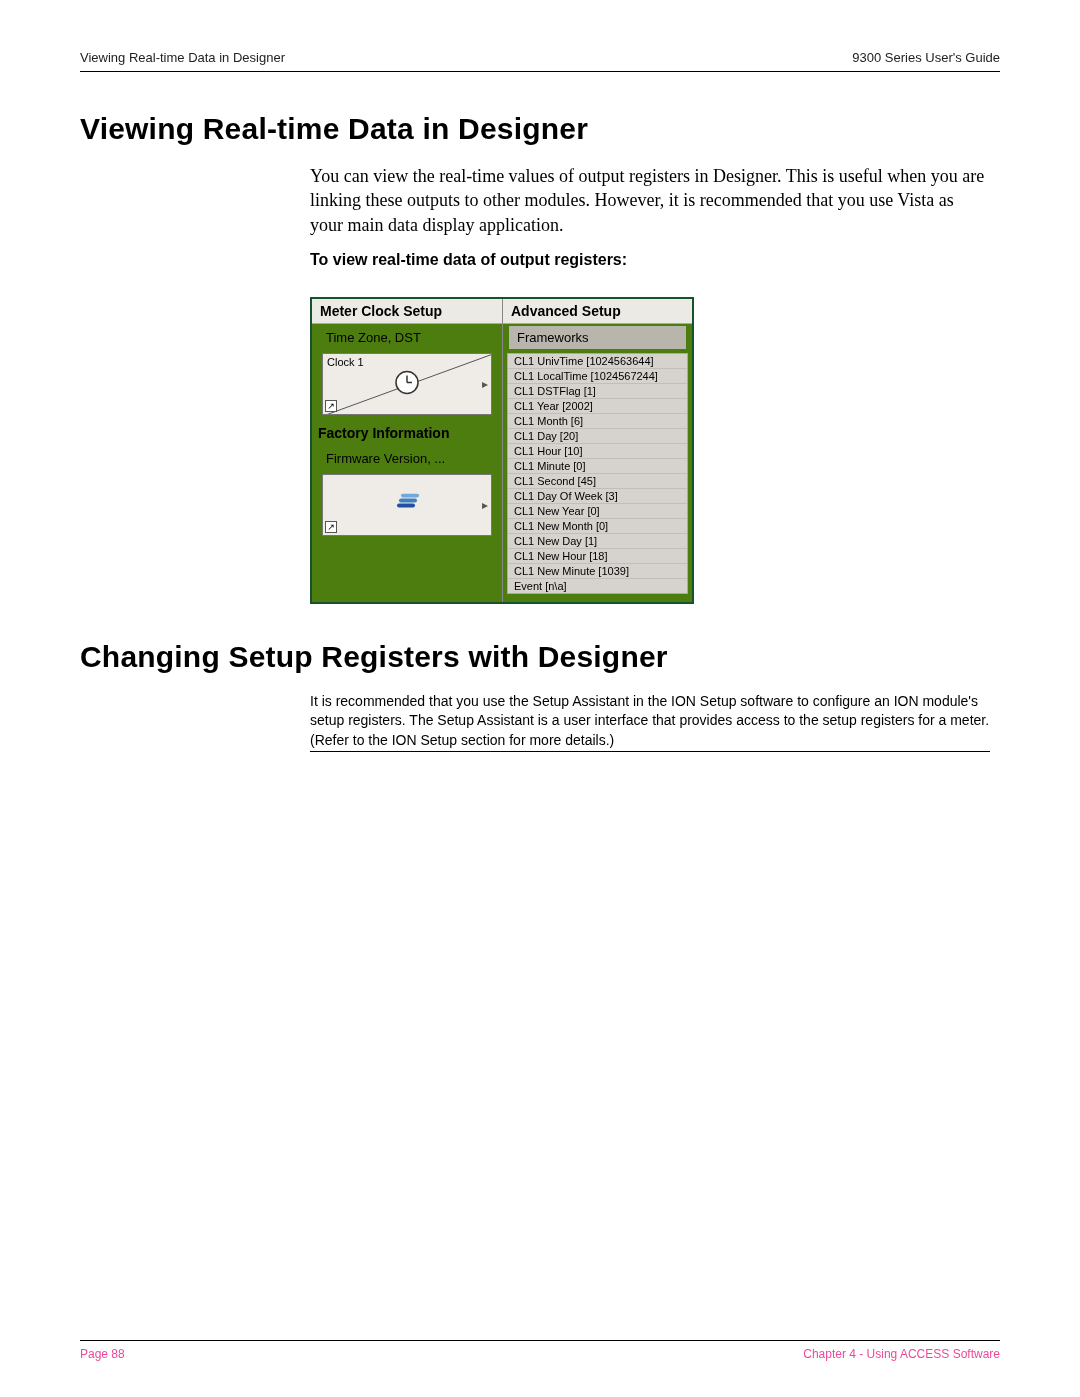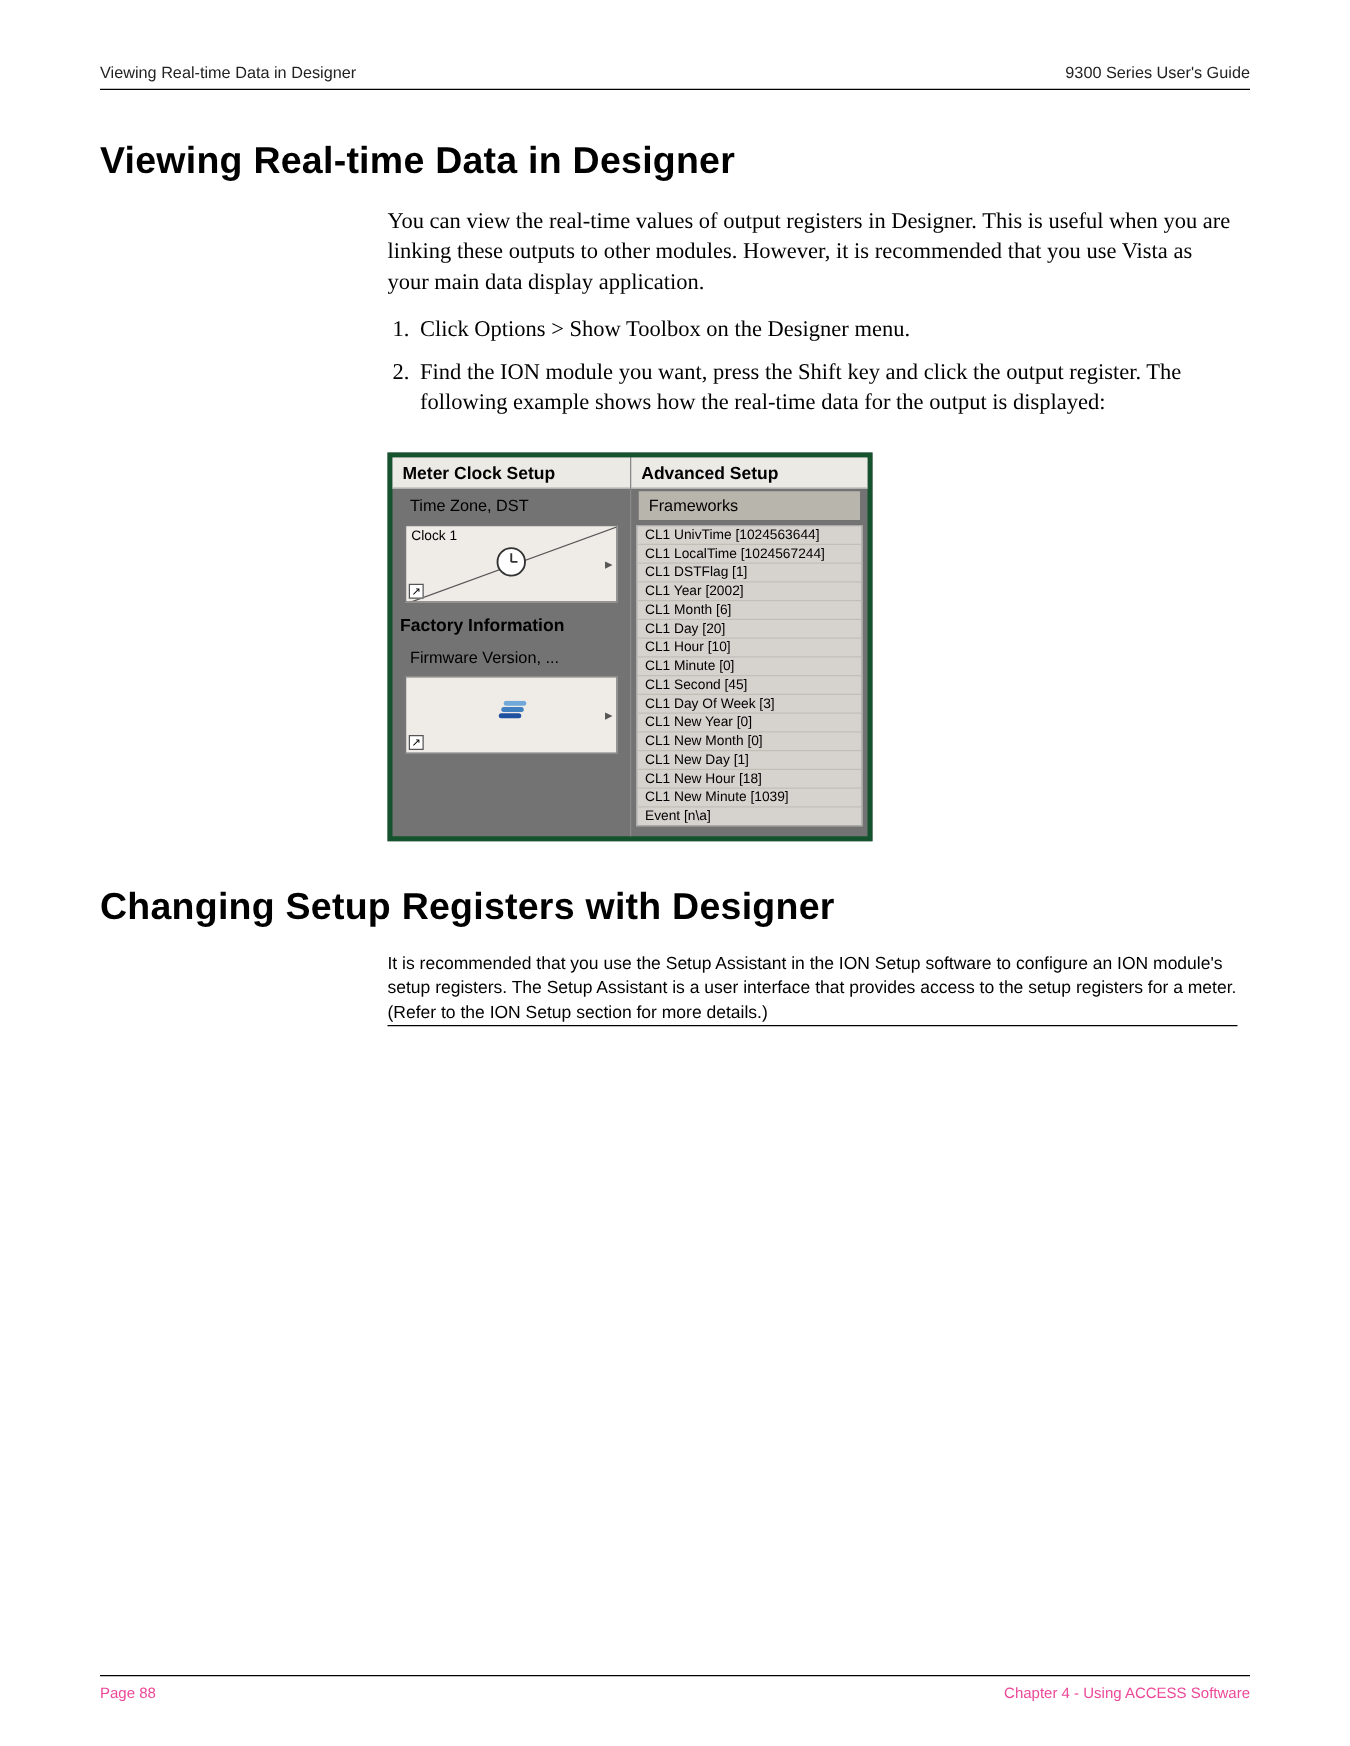--- a/index.html
+++ b/index.html
@@ -52,22 +52,22 @@
     list-style: decimal;
     margin-left: 22px;
     font-size: 18px;
     line-height: 1.35;
   }
   ol.steps li { margin-bottom: 10px; padding-left: 4px; }
   
   .panel-wrap {
     margin: 18px 0 0 0;
     display: inline-block;
-    border: 4px solid #14532d;
-    background: #737373;
+    border: 2px solid #14532d;
+    background: #4d7c0f;
     font-family: Tahoma, Arial, sans-serif;
     font-size: 12px;
     color: #000;
   }
   .panel-cols { display: flex; }
   .panel-col { border: 0; }
   .panel-col-left { width: 190px; }
   .panel-col-right { width: 190px; border-left: 1px solid #888; }
   .panel-title {
     background: #eceae5;
@@ -193,24 +193,21 @@
 <div class="page">
   <div class="hdr-row">
     <span>Viewing Real-time Data in Designer</span>
     <span>9300 Series User's Guide</span>
   </div>
 
   <h1 class="section">Viewing Real-time Data in Designer</h1>
 
   <div class="body-indent">
     <p class="para">You can view the real-time values of output registers in Designer. This is useful when you are linking these outputs to other modules. However, it is recommended that you use Vista as your main data display application.</p>
-    <ol class="steps">
-      <li>Click Options &gt; Show Toolbox on the Designer menu.</li>
-      <li>Find the ION module you want, press the Shift key and click the output register. The following example shows how the real-time data for the output is displayed:</li>
-    </ol>
+    <div class="subhead">To view real-time data of output registers:</div>
 
     
     <div class="panel-wrap">
       <div class="panel-cols">
         <div class="panel-col panel-col-left">
           <div class="panel-title">Meter Clock Setup</div>
           <div class="panel-item">Time Zone, DST</div>
           <div class="module-box">
             <svg class="diag">
                 <line x1="0" y1="62" x2="170" y2="0" stroke="#555" stroke-width="1"></line>

